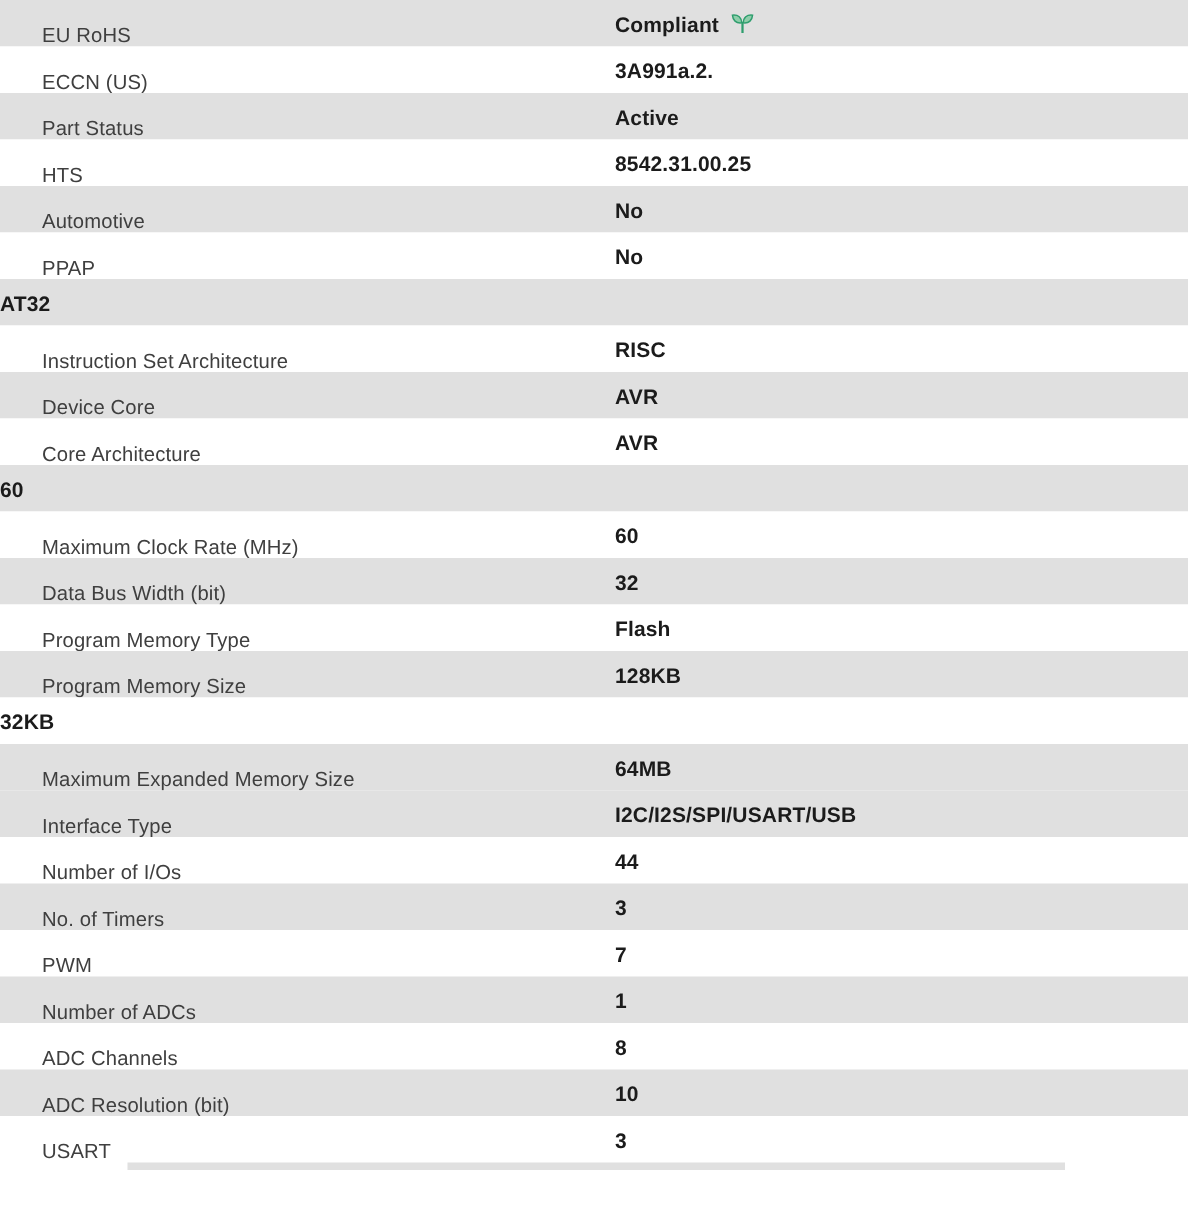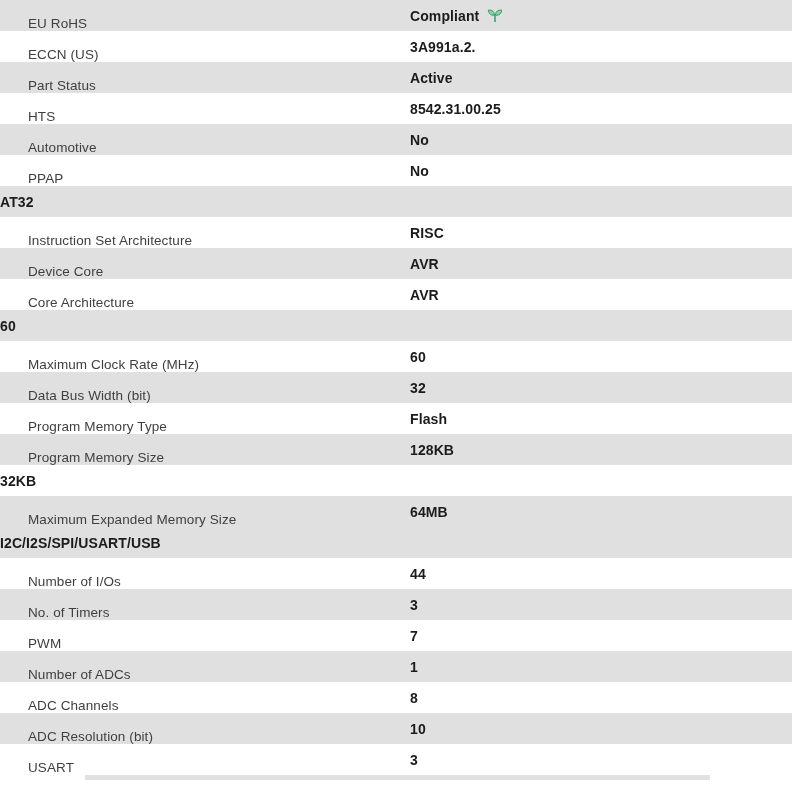--- a/index.html
+++ b/index.html
@@ -165,20 +165,21 @@
         <span>32KB</span>
       </div>
     </div>
     <div class="row alt">
       <div class="label">Maximum Expanded Memory Size</div>
       <div class="value">
         <span>64MB</span>
       </div>
     </div>
     <div class="row alt">
+      <div class="label">Interface Type</div>
       <div class="value">
         <span>I2C/I2S/SPI/USART/USB</span>
       </div>
     </div>
     <div class="row plain">
       <div class="label">Number of I/Os</div>
       <div class="value">
         <span>44</span>
       </div>
     </div>

